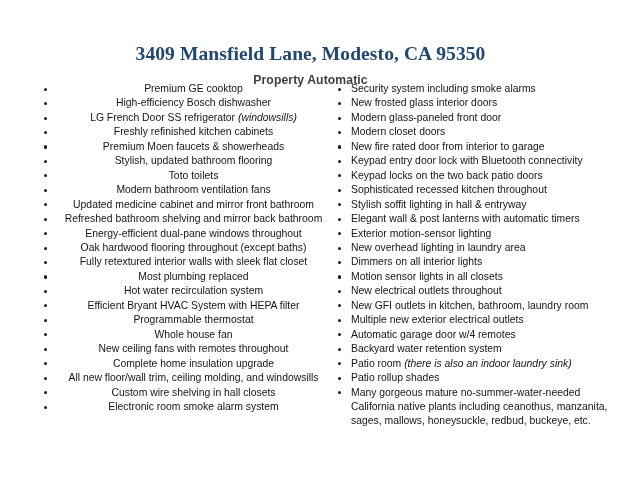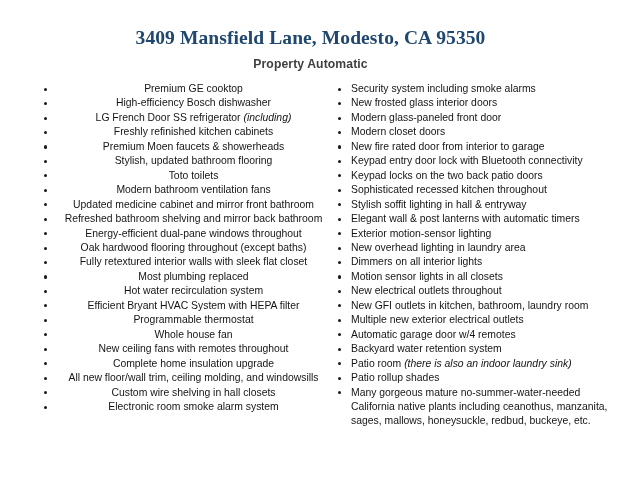--- a/index.html
+++ b/index.html
@@ -24,21 +24,21 @@
   }
 
   .doc-title {
     text-align: center;
     font-family: "Liberation Serif", serif;
     font-weight: bold;
     font-size: 19.5px;
     color: #20476d;
     letter-spacing: 0.1px;
     margin: 0;
-    padding-top: 27px;
+    padding-top: 43px;
     line-height: 1.15;
   }
 
   .doc-subtitle {
     text-align: center;
     font-family: "Liberation Sans", sans-serif;
     font-weight: bold;
     font-size: 12.2px;
     color: #3f3f3f;
     margin: 0;
@@ -110,21 +110,21 @@
   <h1 class="doc-title">3409 Mansfield Lane, Modesto, CA 95350</h1>
 
   <h2 class="doc-subtitle">Property Automatic</h2>
 
   <div class="columns">
 
     <div class="col col-left">
       <ul class="bullets">
           <li><span>Premium GE cooktop</span></li>
           <li><span>High-efficiency Bosch dishwasher</span></li>
-          <li><span>LG French Door SS refrigerator </span><span class="it">(including)</span></li>
+          <li><span>LG French Door SS refrigerator </span><span class="it">(windowsills)</span></li>
           <li><span>Freshly refinished kitchen cabinets</span></li>
           <li><span>Premium Moen faucets &amp; showerheads</span></li>
           <li><span>Stylish, updated bathroom flooring</span></li>
           <li><span>Toto toilets</span></li>
           <li><span>Modern bathroom ventilation fans</span></li>
           <li><span>Updated medicine cabinet and mirror front bathroom</span></li>
           <li><span>Refreshed bathroom shelving and mirror back bathroom</span></li>
           <li><span>Energy-efficient dual-pane windows throughout</span></li>
           <li><span>Oak hardwood flooring throughout (except baths)</span></li>
           <li><span>Fully retextured interior walls with sleek flat closet</span></li>

